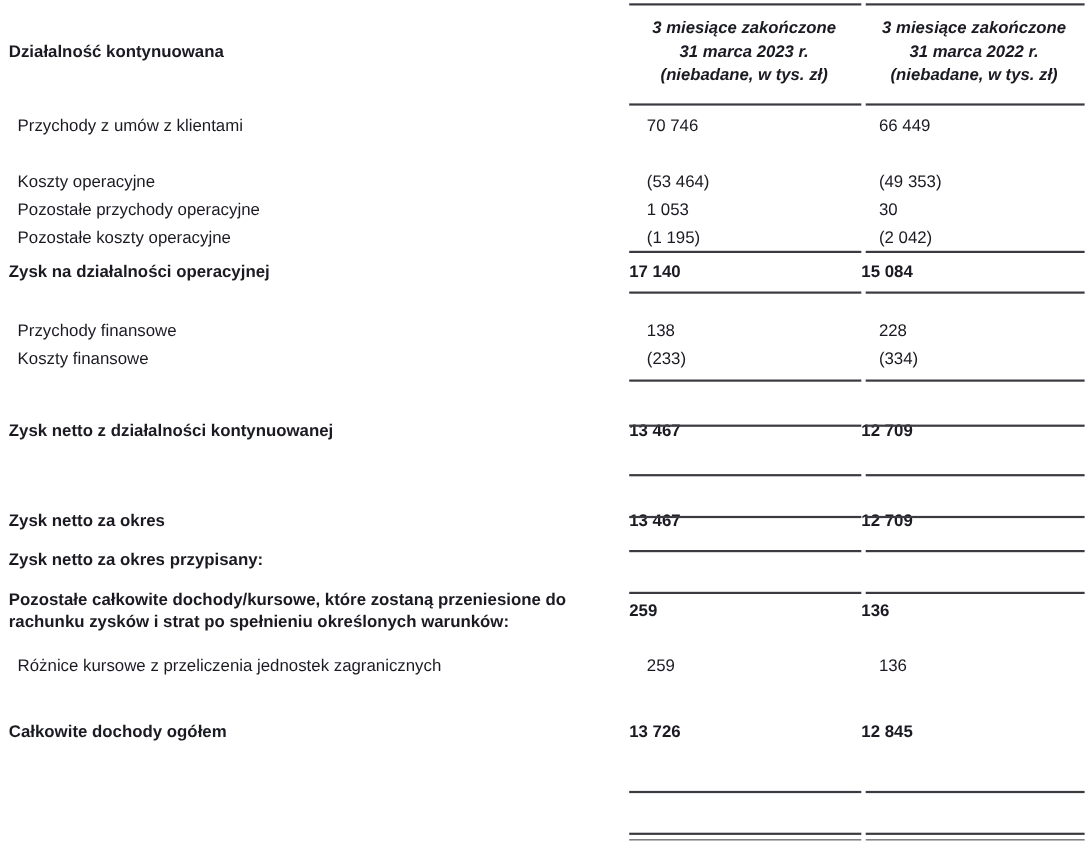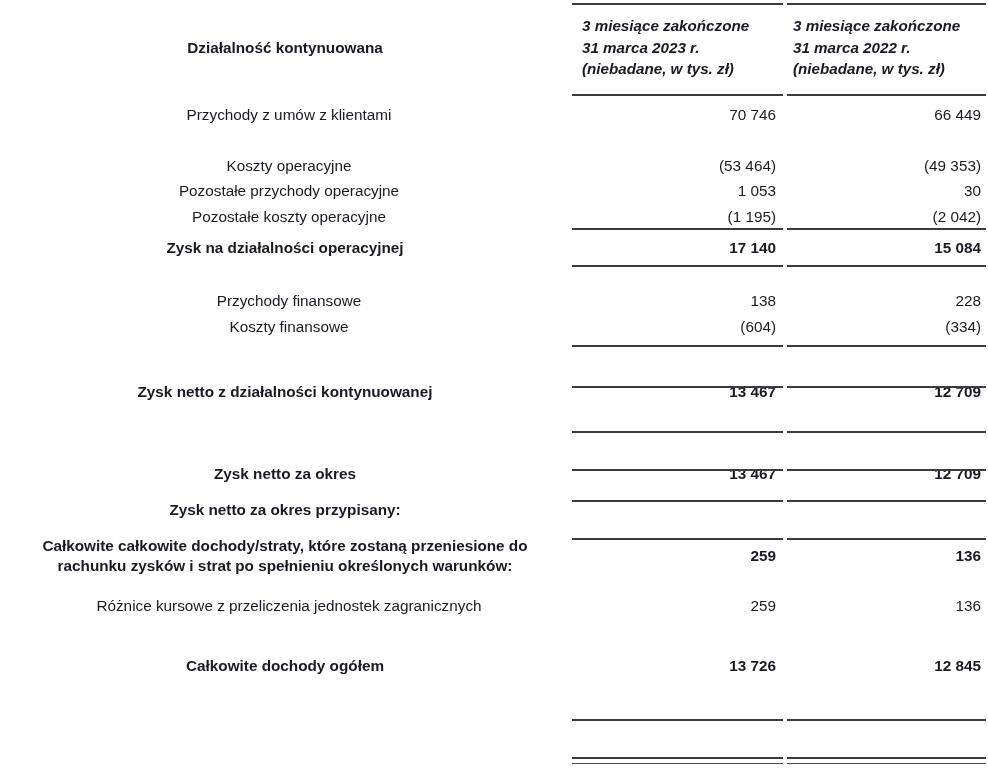--- a/index.html
+++ b/index.html
@@ -38,42 +38,40 @@
     vertical-align: middle;
     border: 0;
   }
 
   
   .lbl {
     padding-left: 8px;
     padding-right: 10px;
     line-height: 1.30;
     white-space: nowrap;
-    text-align: center;
   }
   .lbl.wrap { white-space: normal; }
 
   
   .val {
-    text-align: right;
     white-space: nowrap;
     line-height: 1.30;
   }
   .v1 { padding-right: 7px; }
   .v2 { padding-right: 7px; }
 
   
   .b { font-weight: bold; }
   .n { font-weight: normal; padding-left: 16px; }
 
   
   .hdr-cell {
     font-weight: bold;
     font-style: italic;
-    text-align: left;
+    text-align: center;
     font-size: 15.2px;
     line-height: 1.42;
     padding: 6px 10px 7px 10px;
     white-space: pre-line;
   }
   .hdr-v1 { padding-right: 12px; }
   .hdr-v2 { padding-right: 10px; }
 
   
   .rules { position: absolute; inset: 0; pointer-events: none; }
@@ -154,21 +152,21 @@
       </tr>
 
       <tr style="height:25px;">
         <td class="lbl n">Przychody finansowe</td>
         <td class="val v1 n">138</td>
         <td class="val v2 n">228</td>
       </tr>
 
       <tr style="height:28px;">
         <td class="lbl n">Koszty finansowe</td>
-        <td class="val v1 n">(604)</td>
+        <td class="val v1 n">(233)</td>
         <td class="val v2 n">(334)</td>
       </tr>
 
       <tr style="height:17px;">
         <td></td>
           <td></td>
           <td></td>
       </tr>
 
 
@@ -198,21 +196,21 @@
       </tr>
 
       <tr style="height:36px;">
         <td class="lbl b">Zysk netto za okres przypisany:</td>
         <td class="val v1 n"></td>
         <td class="val v2 n"></td>
       </tr>
 
 
       <tr style="height:56px;">
-        <td class="lbl wrap b">Całkowite całkowite dochody/straty, które zostaną przeniesione do rachunku zysków i strat po spełnieniu określonych warunków:</td>
+        <td class="lbl wrap b">Pozostałe całkowite dochody/kursowe, które zostaną przeniesione do rachunku zysków i strat po spełnieniu określonych warunków:</td>
         <td class="val v1 b">259</td>
         <td class="val v2 b">136</td>
       </tr>
 
       <tr style="height:44px;">
         <td class="lbl n">Różnice kursowe z przeliczenia jednostek zagranicznych</td>
         <td class="val v1 n">259</td>
         <td class="val v2 n">136</td>
       </tr>
 

